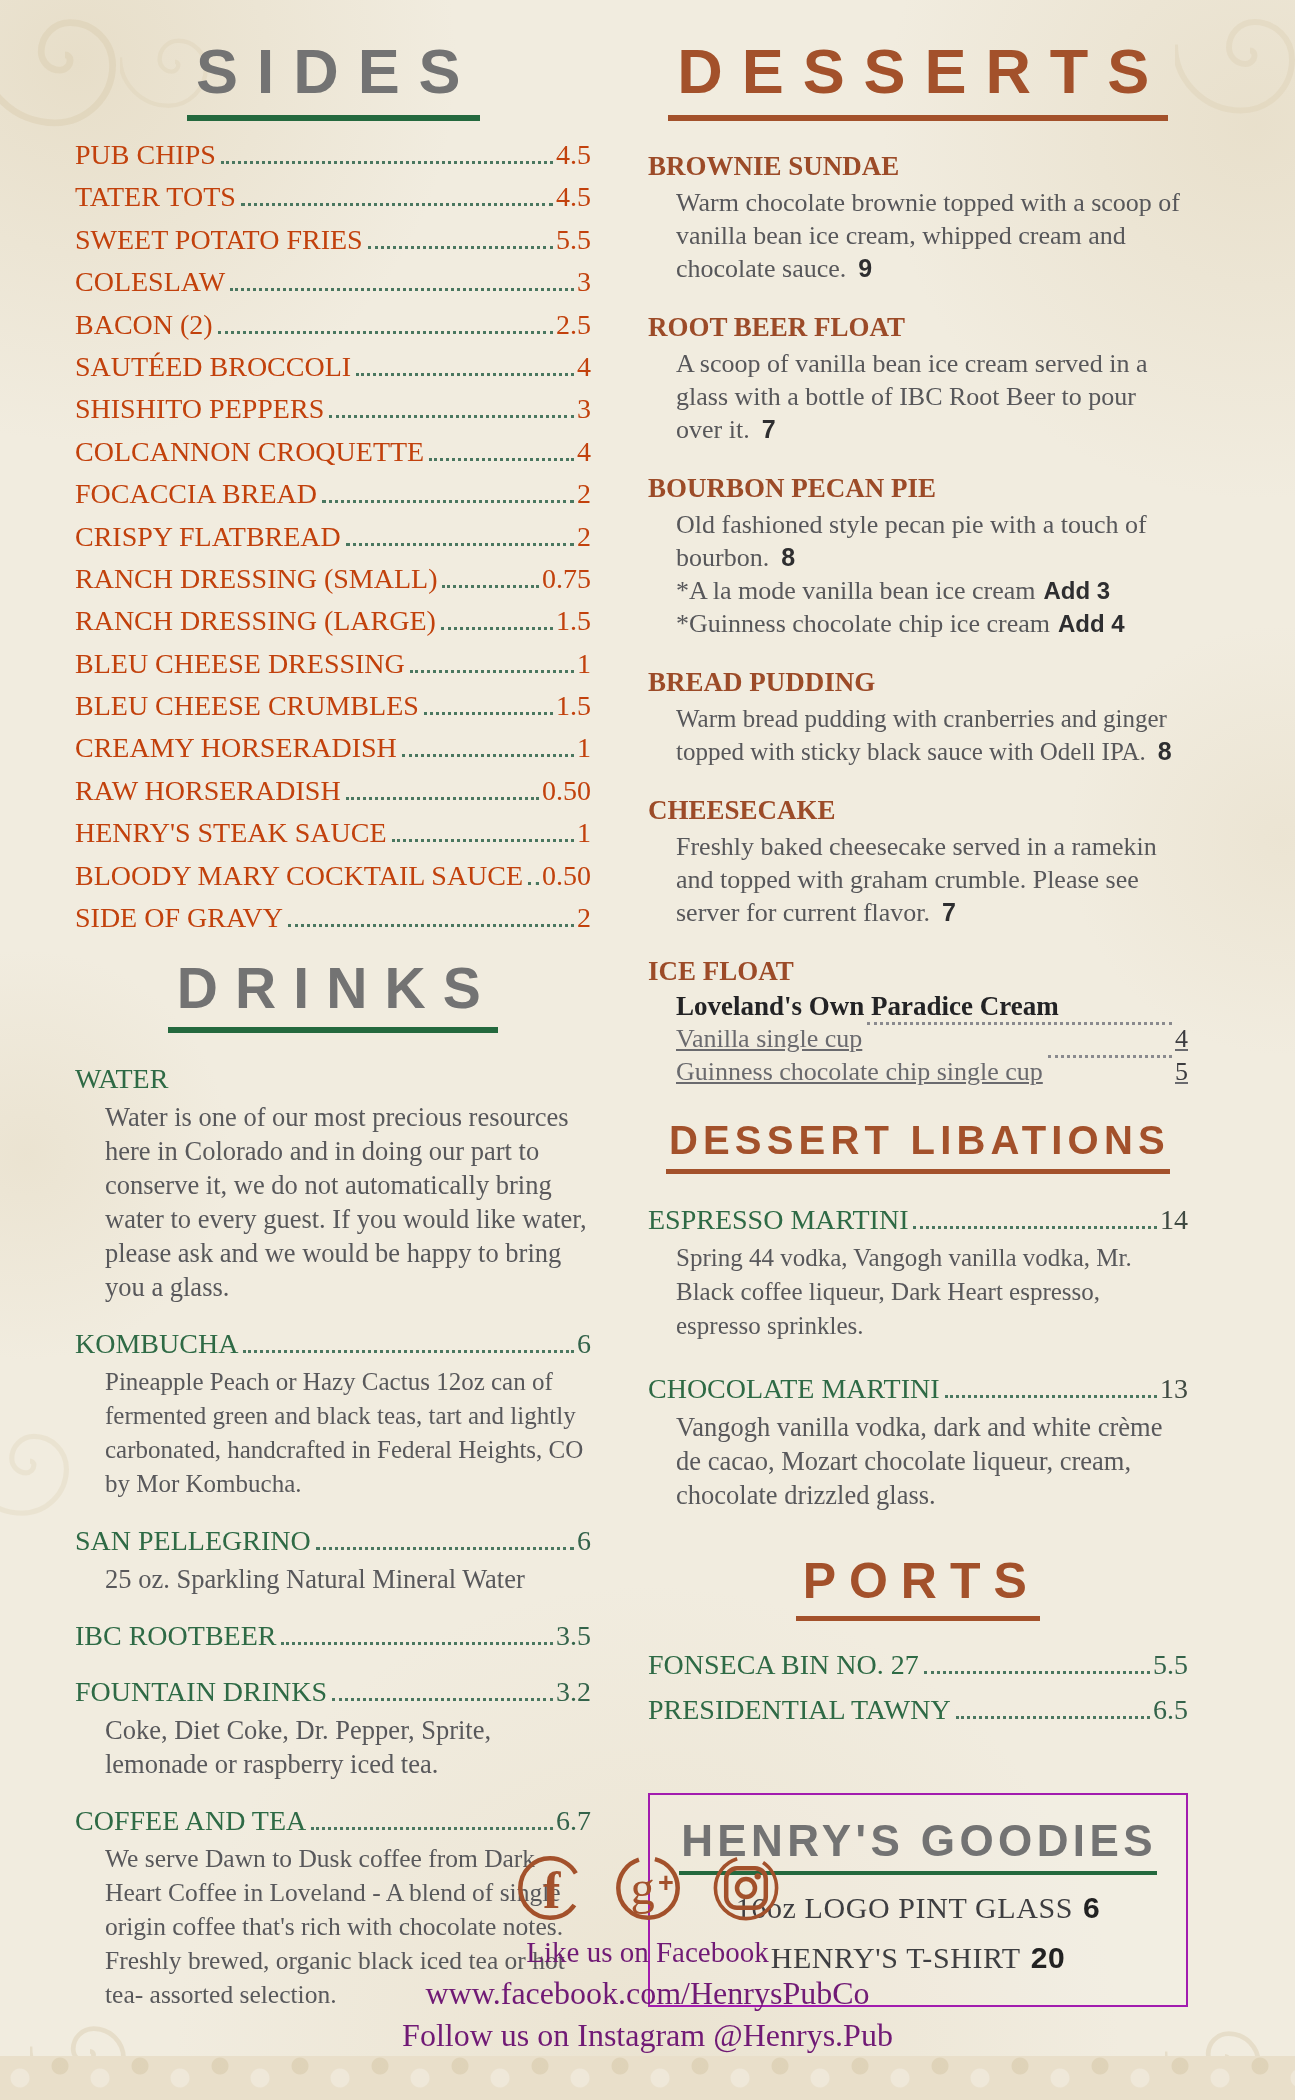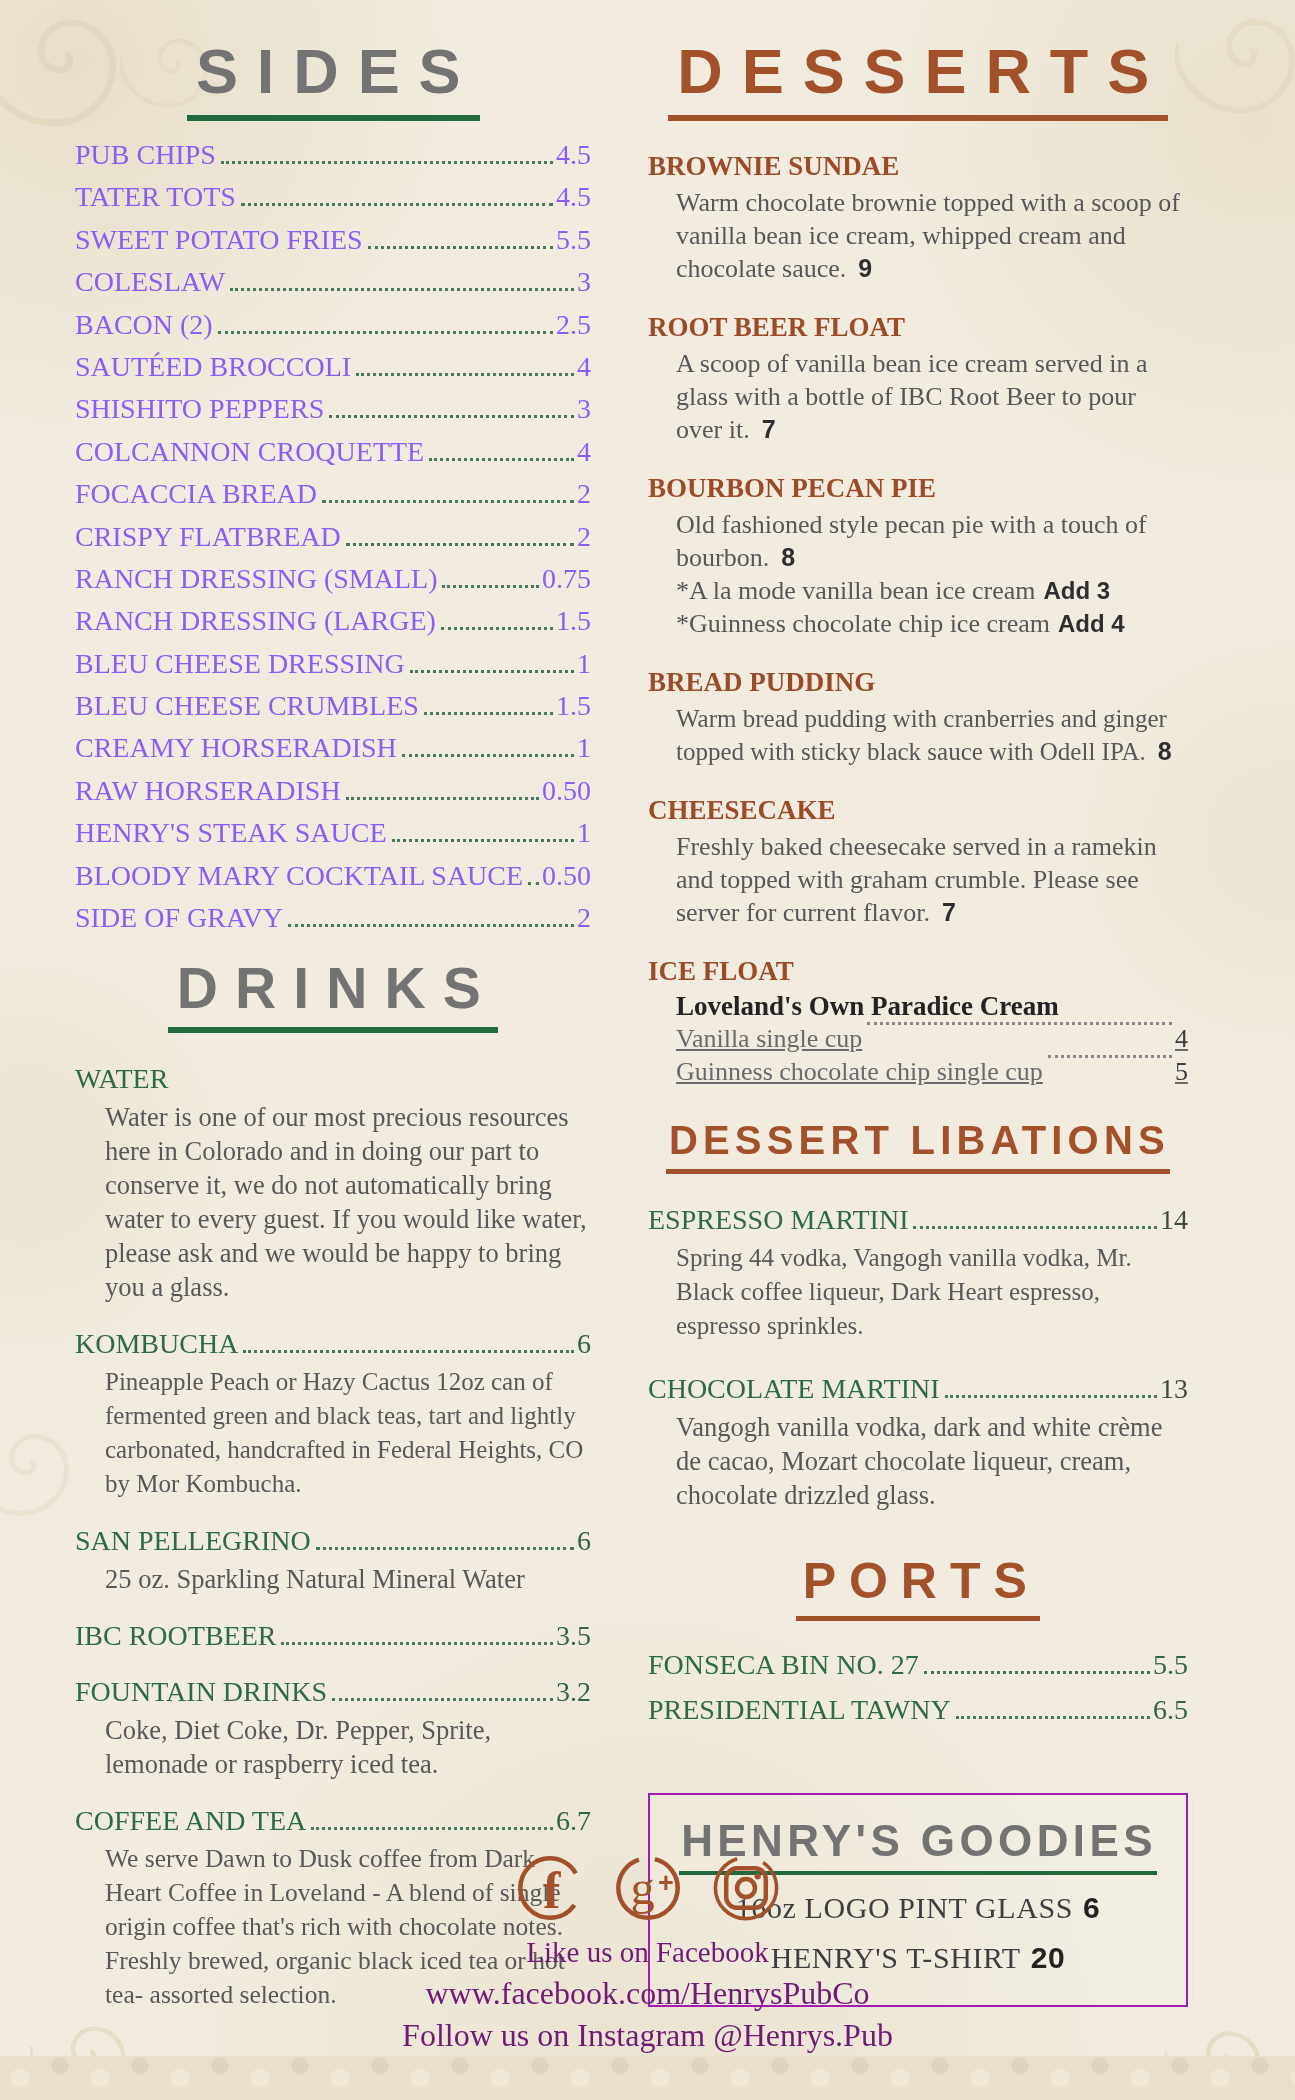--- a/index.html
+++ b/index.html
@@ -33,21 +33,21 @@
   .hdr span { display:inline-block; line-height:1; white-space:nowrap; }
   .hdr.green span { color:#737373; border-bottom:6px solid #24693e; }
   .hdr.rust  span { color:#a3512b; border-bottom:6px solid #a3512b; }
   .hdr-xl span { font-size:63px; letter-spacing:.30em; padding:0 0 12px .15em; }
   .hdr-lg span { font-size:57px; letter-spacing:.30em; padding:0 0 10px .15em; }
   .hdr-md span { font-size:40px; letter-spacing:.13em; padding:0 0 9px .07em; border-bottom-width:5px !important; }
   .hdr-pt span { font-size:50px; letter-spacing:.26em; padding:0 0 10px .13em; border-bottom-width:5px !important; }
   .hdr-gd span { font-size:44px; letter-spacing:.10em; padding:0 0 8px .05em; border-bottom-width:4px !important; }
 
   
-  .srow { display:flex; align-items:baseline; height:42.4px; font-size:28px; color:#8b5cf6;justify-content:center; }
+  .srow { display:flex; align-items:baseline; height:42.4px; font-size:28px; color:#c2410c;justify-content:center; }
   .srow .dots { flex:1; border-bottom:3px dotted #4a7760; margin:0 3px 7px 5px; }
   .sides-list { margin-top:18px; }
 
   .entry { margin-top:24px; }
   .drow { display:flex; align-items:baseline; font-size:28px; color:#2e6a45; }
   .drow .dots { flex:1; border-bottom:3px dotted #4a7760; margin:0 3px 7px 5px; }
   .drow .pr { color:#33634a; }
   .plain-head { font-size:28px; color:#2e6a45; }
   .desc { color:#58585b; font-size:26.5px; line-height:34px; padding-left:30px; margin:5px 0 0 0; }
 

